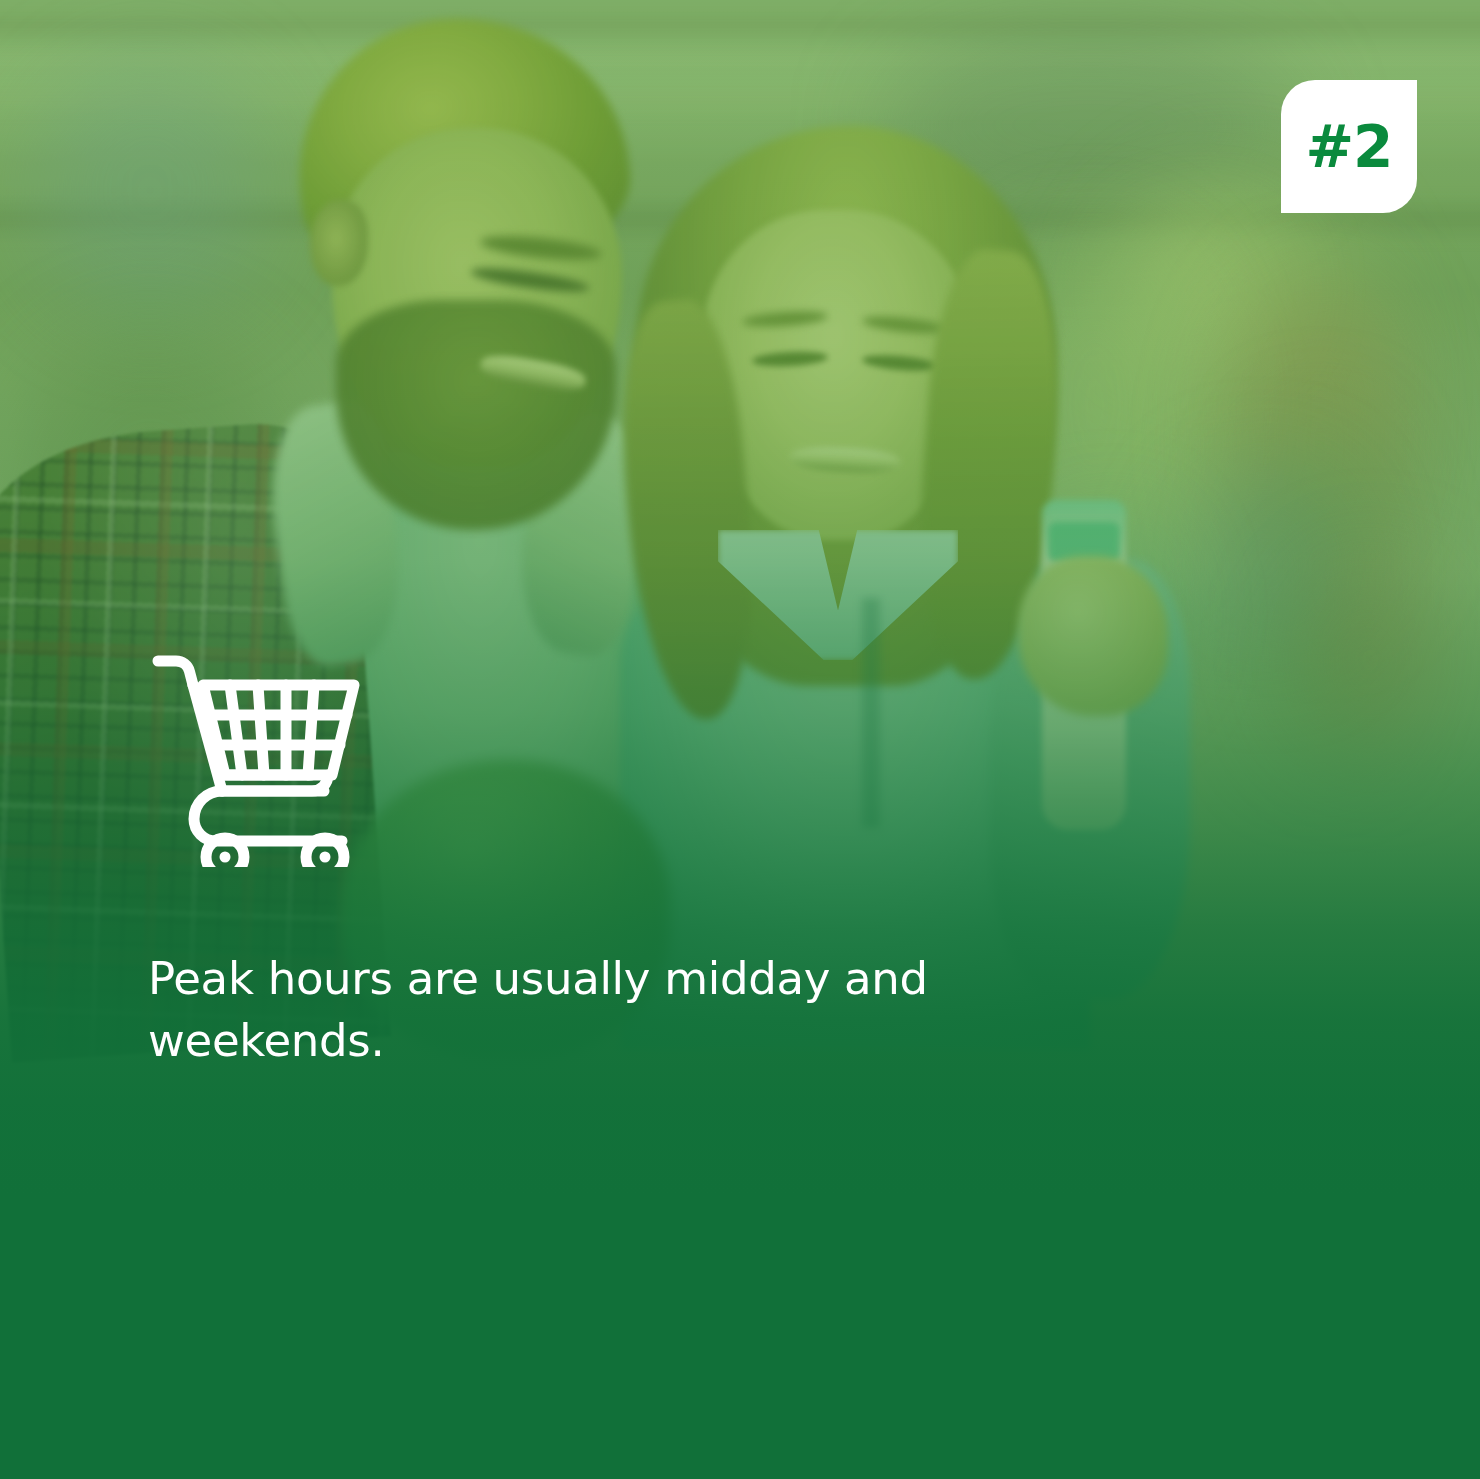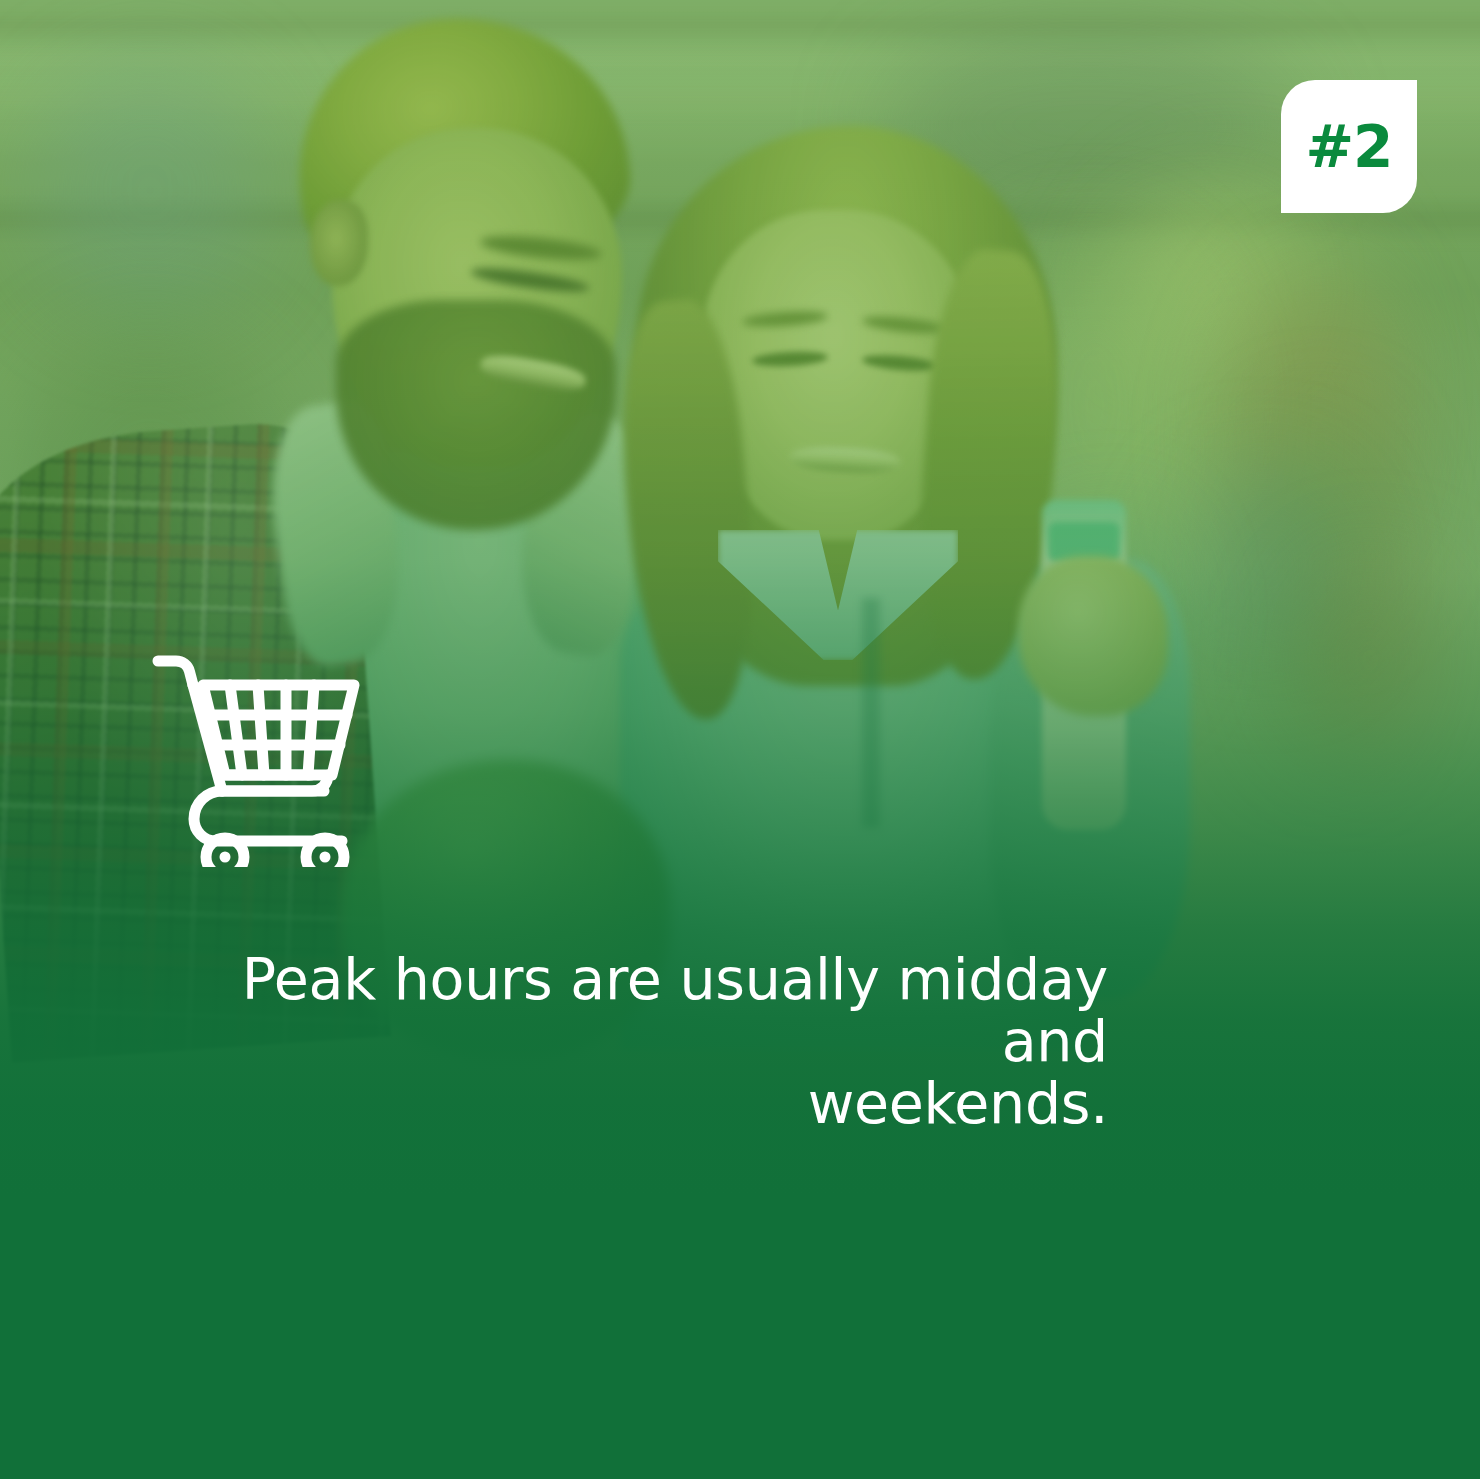--- a/index.html
+++ b/index.html
@@ -327,27 +327,26 @@
     font-size: 62px;
     line-height: 79px;
     letter-spacing: -1.2px;
     color: #ffffff;
     white-space: pre-line;
   }
   .subtext {
     margin: 18px 0 0 0;
     font-family: "DejaVu Sans", sans-serif;
     font-weight: 400;
-    font-size: 57px;
+    font-size: 45px;
     line-height: 62px;
     letter-spacing: -0.3px;
     color: #ffffff;
     white-space: pre-line;
     max-width: 960px;
-    text-align: right;
   }
 </style>
 </head>
 <body>
 
 <div class="poster">
 
   <div class="photo">
     <div class="photo-backdrop"></div>
 

